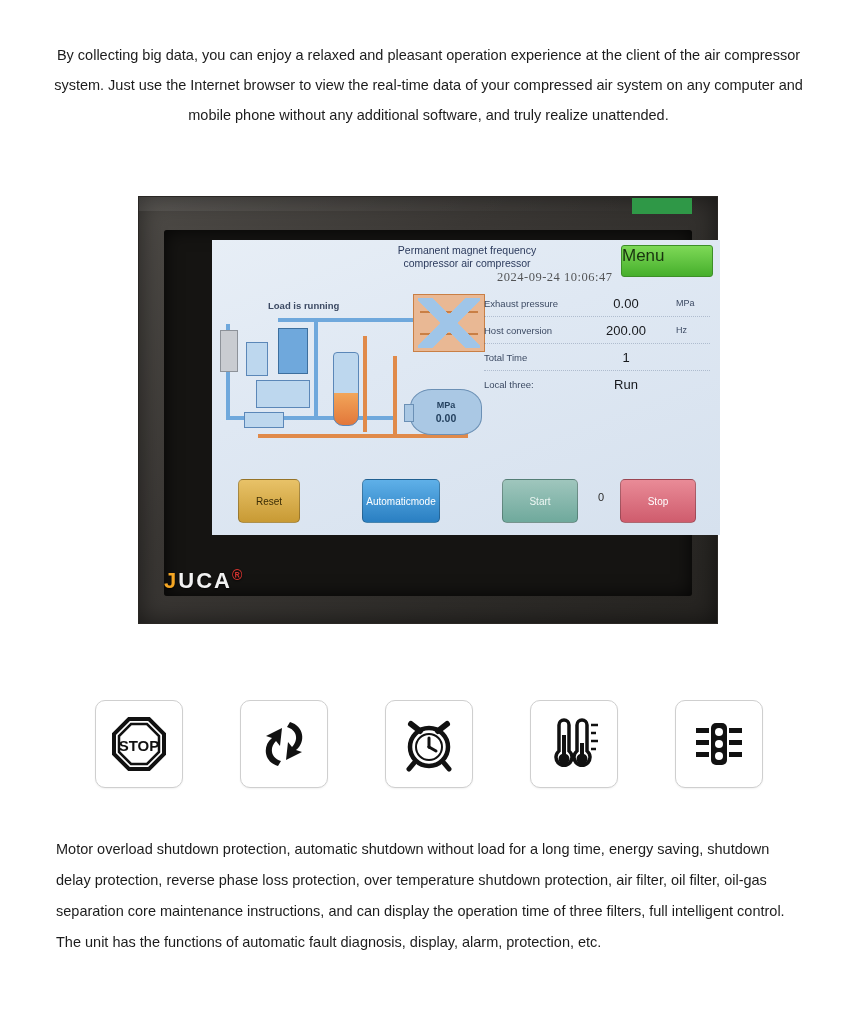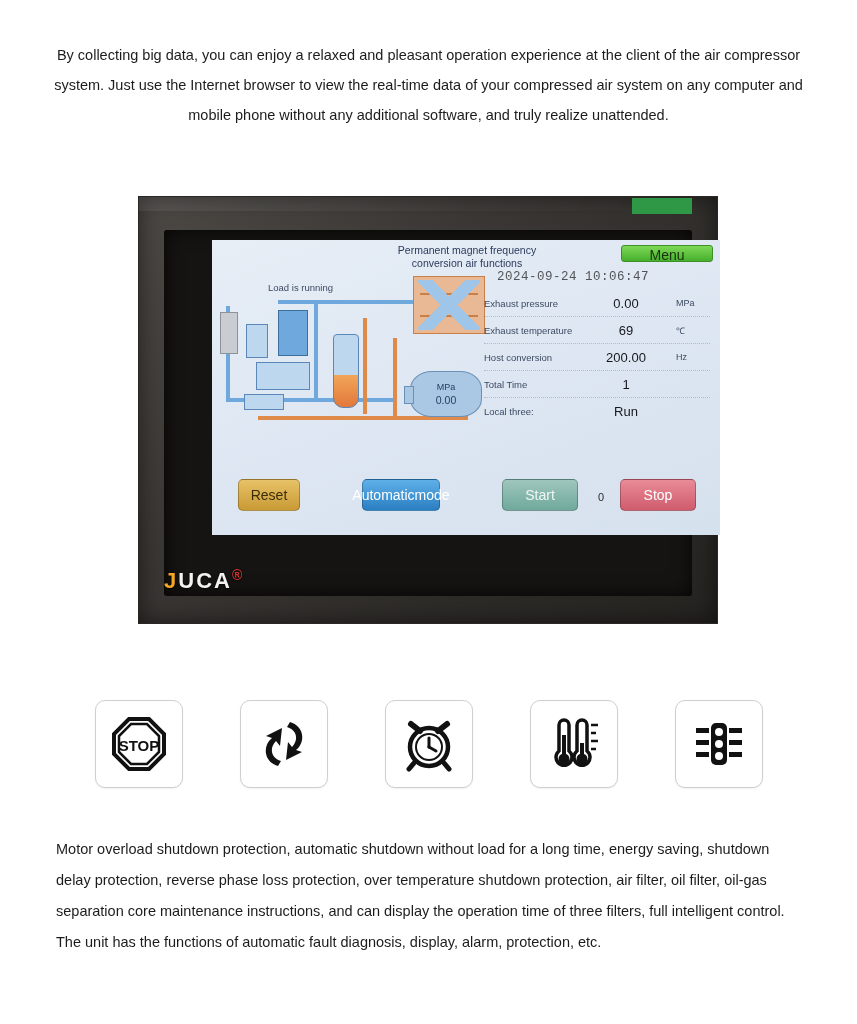--- a/index.html
+++ b/index.html
@@ -69,50 +69,50 @@
   }
   .brand .j { color:#f5a623; }
   .brand .dot { color:#d0332f; font-size:14px; vertical-align: super; }
 
   
   .scr-title {
     position:absolute; left:120px; top:4px; width:270px;
     text-align:center; font-size:10.5px; line-height:13px; color:#2b3a5c;
   }
   .menu-btn {
-    position:absolute; right:7px; top:5px; width:92px; height:17px;
+    position:absolute; right:7px; top:5px; width:92px; height:32px;
     background: linear-gradient(#7ed957,#46af2c);
     border:1px solid #3d8f28; border-radius:3px;
-    color:#19340f; font-size:14px; line-height:19px; text-align:center;
+    color:#19340f; font-size:17px; line-height:19px; 
     font-family:"Liberation Sans", sans-serif;
   }
   .scr-clock {
     position:absolute; right:8px; top:30px; width:215px;
-    text-align:left; font-family:Liberation Mono, monospace;
+    text-align:left; font-family:Liberation Serif, serif;
     font-size:12.5px; color:#3a3a3a; letter-spacing:.5px;
     opacity:.85;
   }
   .readouts {
     position:absolute; right:10px; top:50px; width:226px;
   }
   .ro-row {
     display:flex; align-items:center; height:27px;
     border-bottom:1px dotted rgba(90,110,140,.35);
     font-size:9.5px; color:#3c4a63;
   }
   .ro-label { width:92px; }
   .ro-value {
     flex:1; text-align:center; font-size:13px; color:#16181c;
     font-family:"Liberation Sans", sans-serif;
   }
   .ro-unit { width:34px; text-align:left; font-size:9px; color:#3c4a63; }
 
   
   .diagram {
-    position:absolute; left:6px; top:26px; width:276px; height:190px;
+    position:absolute; left:6px; top:44px; width:276px; height:190px;font-weight:bold;
   }
   .dg-label {
     position:absolute; left:50px; top:16px;
     font-size:9.5px; color:#3c4a63;
   }
   .pipe { position:absolute; background:#6fa8dc; }
   .pipe.o { background:#e08a4a; }
   .blk { position:absolute; border:1px solid #5b87b8; background:#bdd7ee; }
   .blk.dark { background:#6fa8dc; border-color:#3d6f9e; }
   .blk.grey { background:#c9ccd1; border-color:#8d9299; }
@@ -142,22 +142,22 @@
   }
   .gauge .v { font-size:10.5px; }
   .gauge:before{
     content:""; position:absolute; left:-7px; top:14px; width:8px; height:16px;
     background:#aac8e4; border:1px solid #6b90b5;
   }
 
   
   .btnbar { position:absolute; left:0; right:0; bottom:26px; height:30px; }
   .sbtn {
-    position:absolute; height:32px; border-radius:5px;
-    font-size:14px; text-align:center; color:#fff;
+    position:absolute; height:44px; border-radius:5px;
+    font-size:10px; text-align:center; color:#fff;
     border:1px solid rgba(0,0,0,.25);
     display:flex; align-items:center; justify-content:center;
     line-height:11px;
   }
   .sbtn.reset { left:26px; width:62px; background:linear-gradient(#e8c268,#c89a34); color:#3b2d06;}
   .sbtn.auto  { left:150px; width:78px; background:linear-gradient(#5fb0e8,#2a7fc2); }
   .sbtn.start { left:290px; width:76px; background:linear-gradient(#9fc6bd,#6fa99c); color:#eef7f4;text-align:center;}
   .sbtn.stop  { left:408px; width:76px; background:linear-gradient(#e98b97,#cf5c6d); }
   .counter {
     position:absolute; left:380px; bottom:32px; width:18px; text-align:center;
@@ -194,21 +194,21 @@
 
   <div class="hmi-wrap">
     <div class="hmi-bezel"></div>
     <div class="green-tab"></div>
 
     <div class="hmi-inner">
       <div class="screen">
 
         <div class="scr-title">
           <div>Permanent magnet frequency</div>
-          <div>conversion air functions</div>
+          <div>compressor air compressor</div>
         </div>
         <div class="menu-btn">Menu</div>
         <div class="scr-clock">2024-09-24  10:06:47</div>
 
         <div class="diagram">
           <div class="dg-label">Load is running</div>
 
           <div class="pipe" style="left:8px; top:40px; width:4px; height:96px;"></div>
           <div class="pipe" style="left:8px; top:132px; width:170px; height:4px;"></div>
           <div class="pipe o" style="left:40px; top:150px; width:210px; height:4px;"></div>
@@ -231,25 +231,20 @@
             <div>MPa</div>
             <div class="v">0.00</div>
           </div>
         </div>
 
         <div class="readouts">
           <div class="ro-row">
             <div class="ro-label">Exhaust pressure</div>
             <div class="ro-value">0.00</div>
             <div class="ro-unit">MPa</div>
-          </div>
-          <div class="ro-row">
-            <div class="ro-label">Exhaust temperature</div>
-            <div class="ro-value">69</div>
-            <div class="ro-unit">℃</div>
           </div>
           <div class="ro-row">
             <div class="ro-label">Host conversion</div>
             <div class="ro-value">200.00</div>
             <div class="ro-unit">Hz</div>
           </div>
           <div class="ro-row">
             <div class="ro-label">Total  Time</div>
             <div class="ro-value">1</div>
             <div class="ro-unit"></div>

